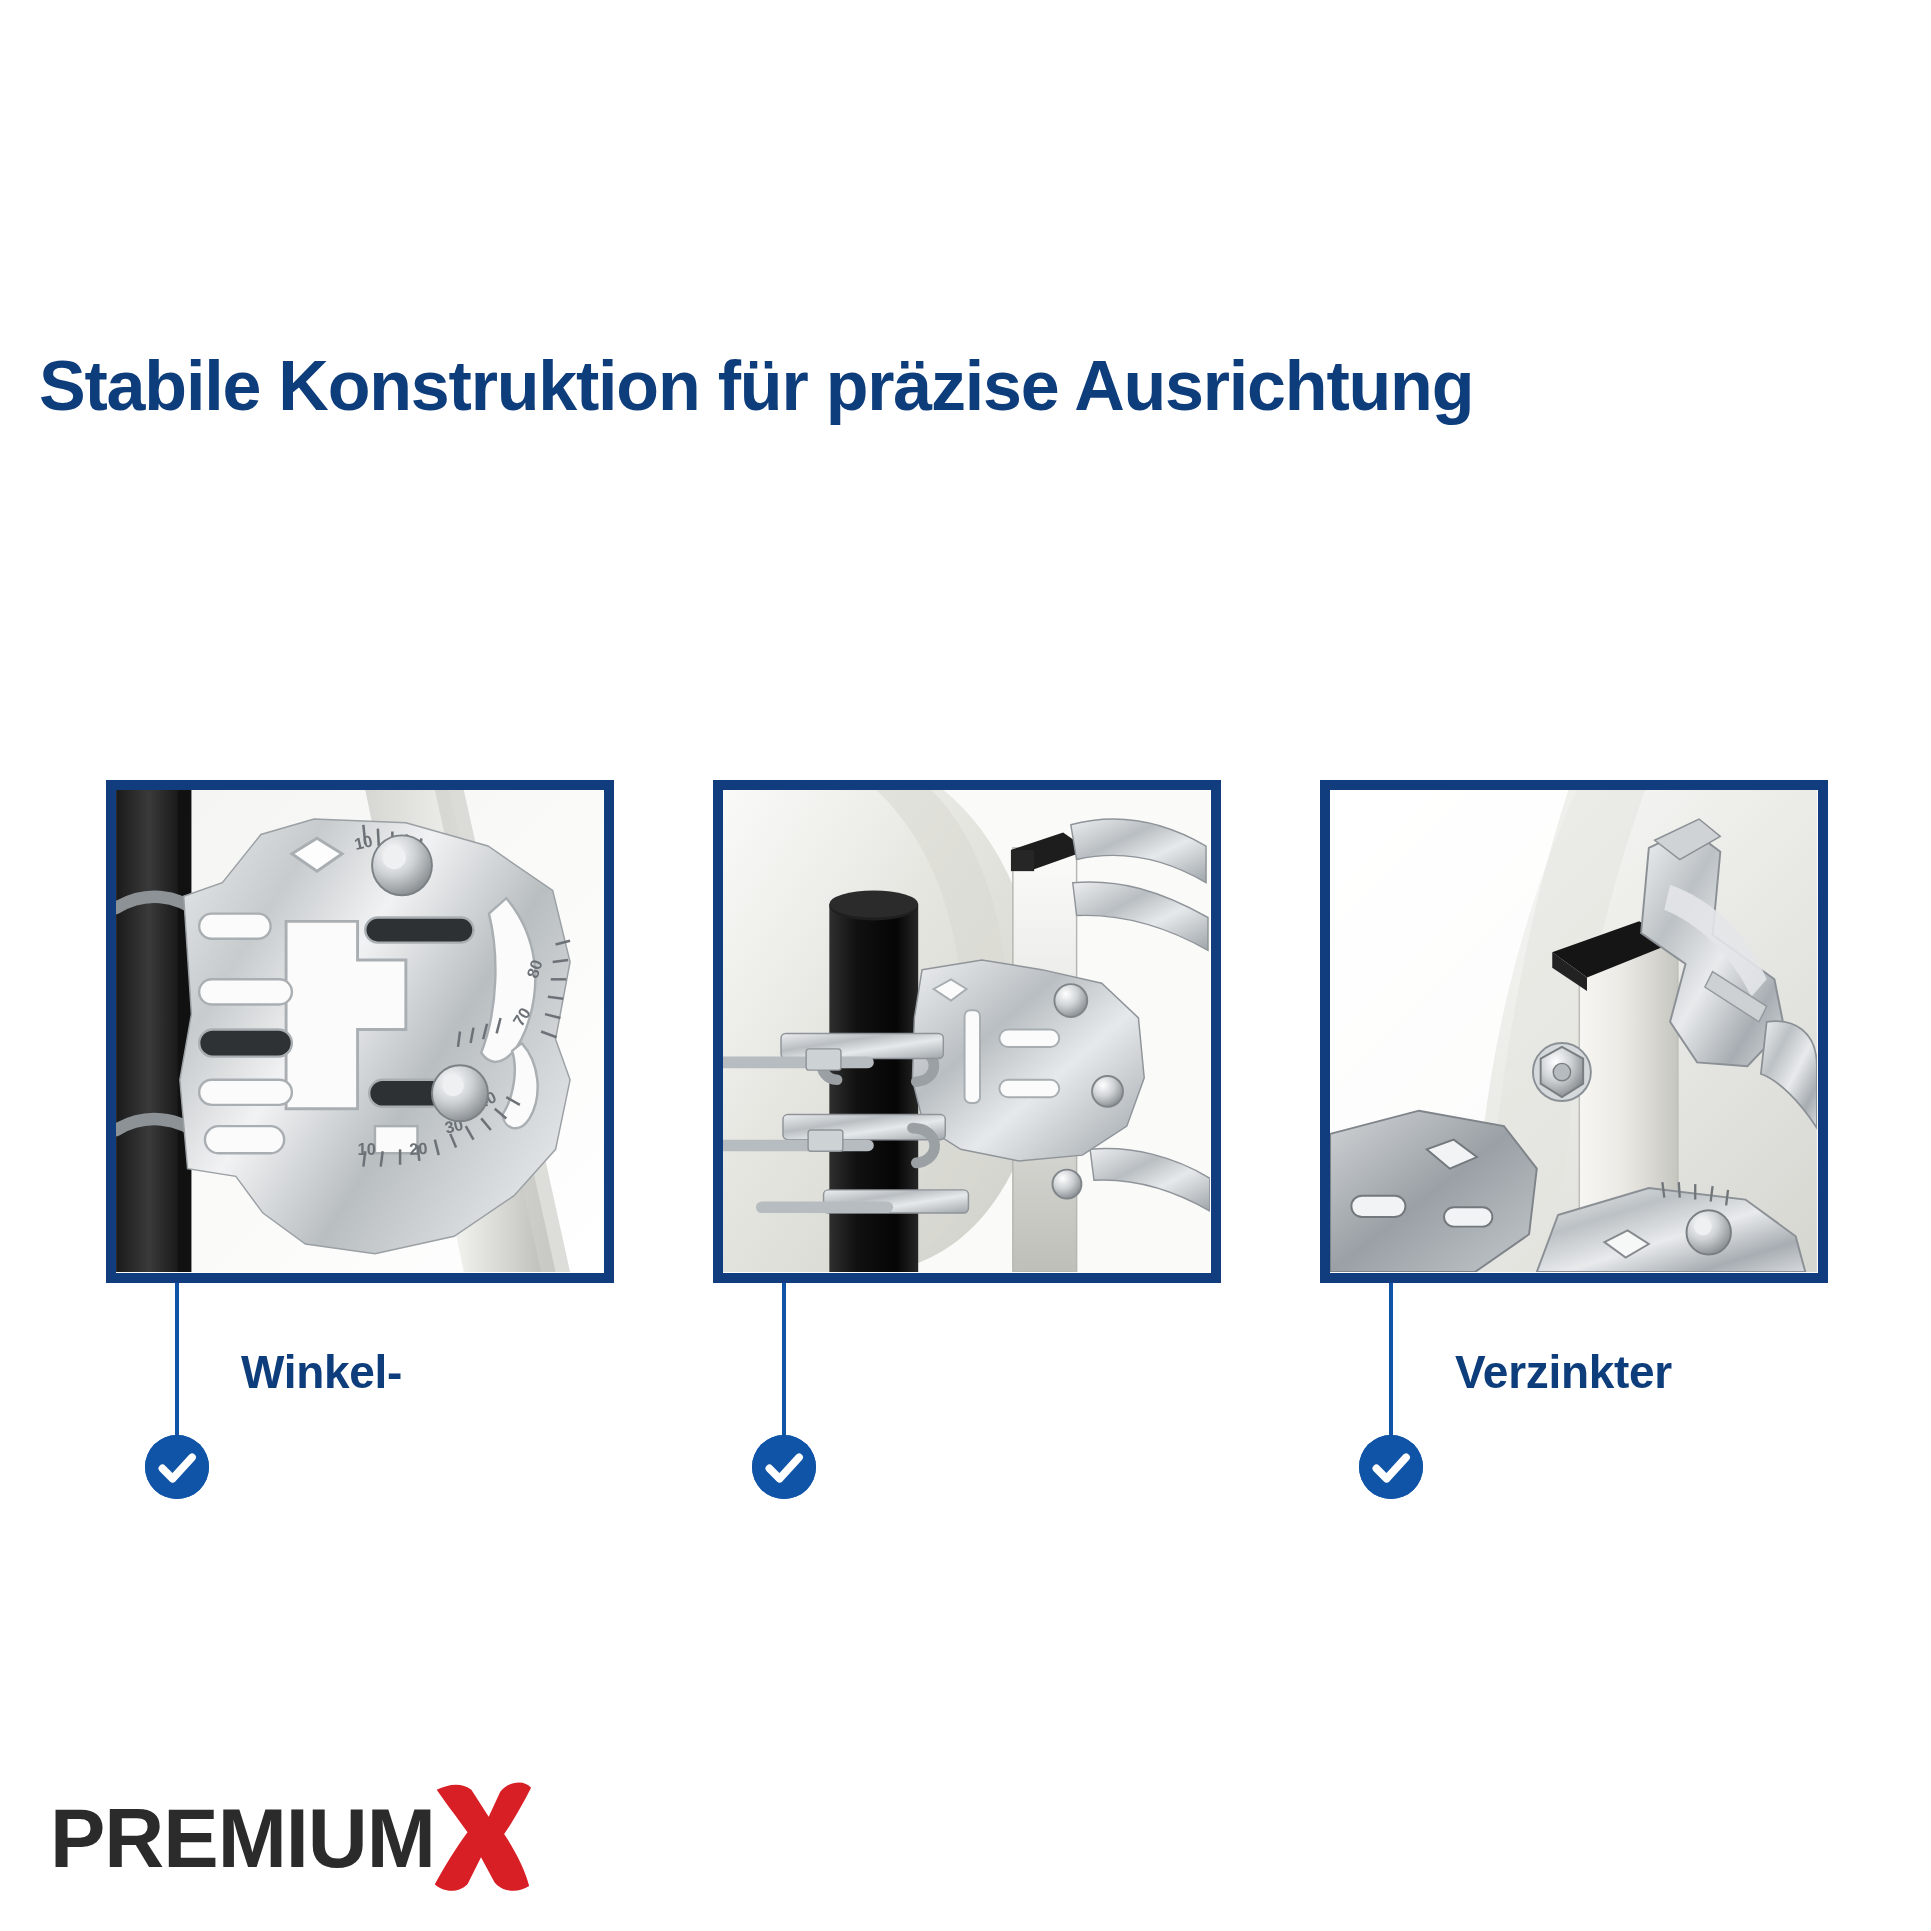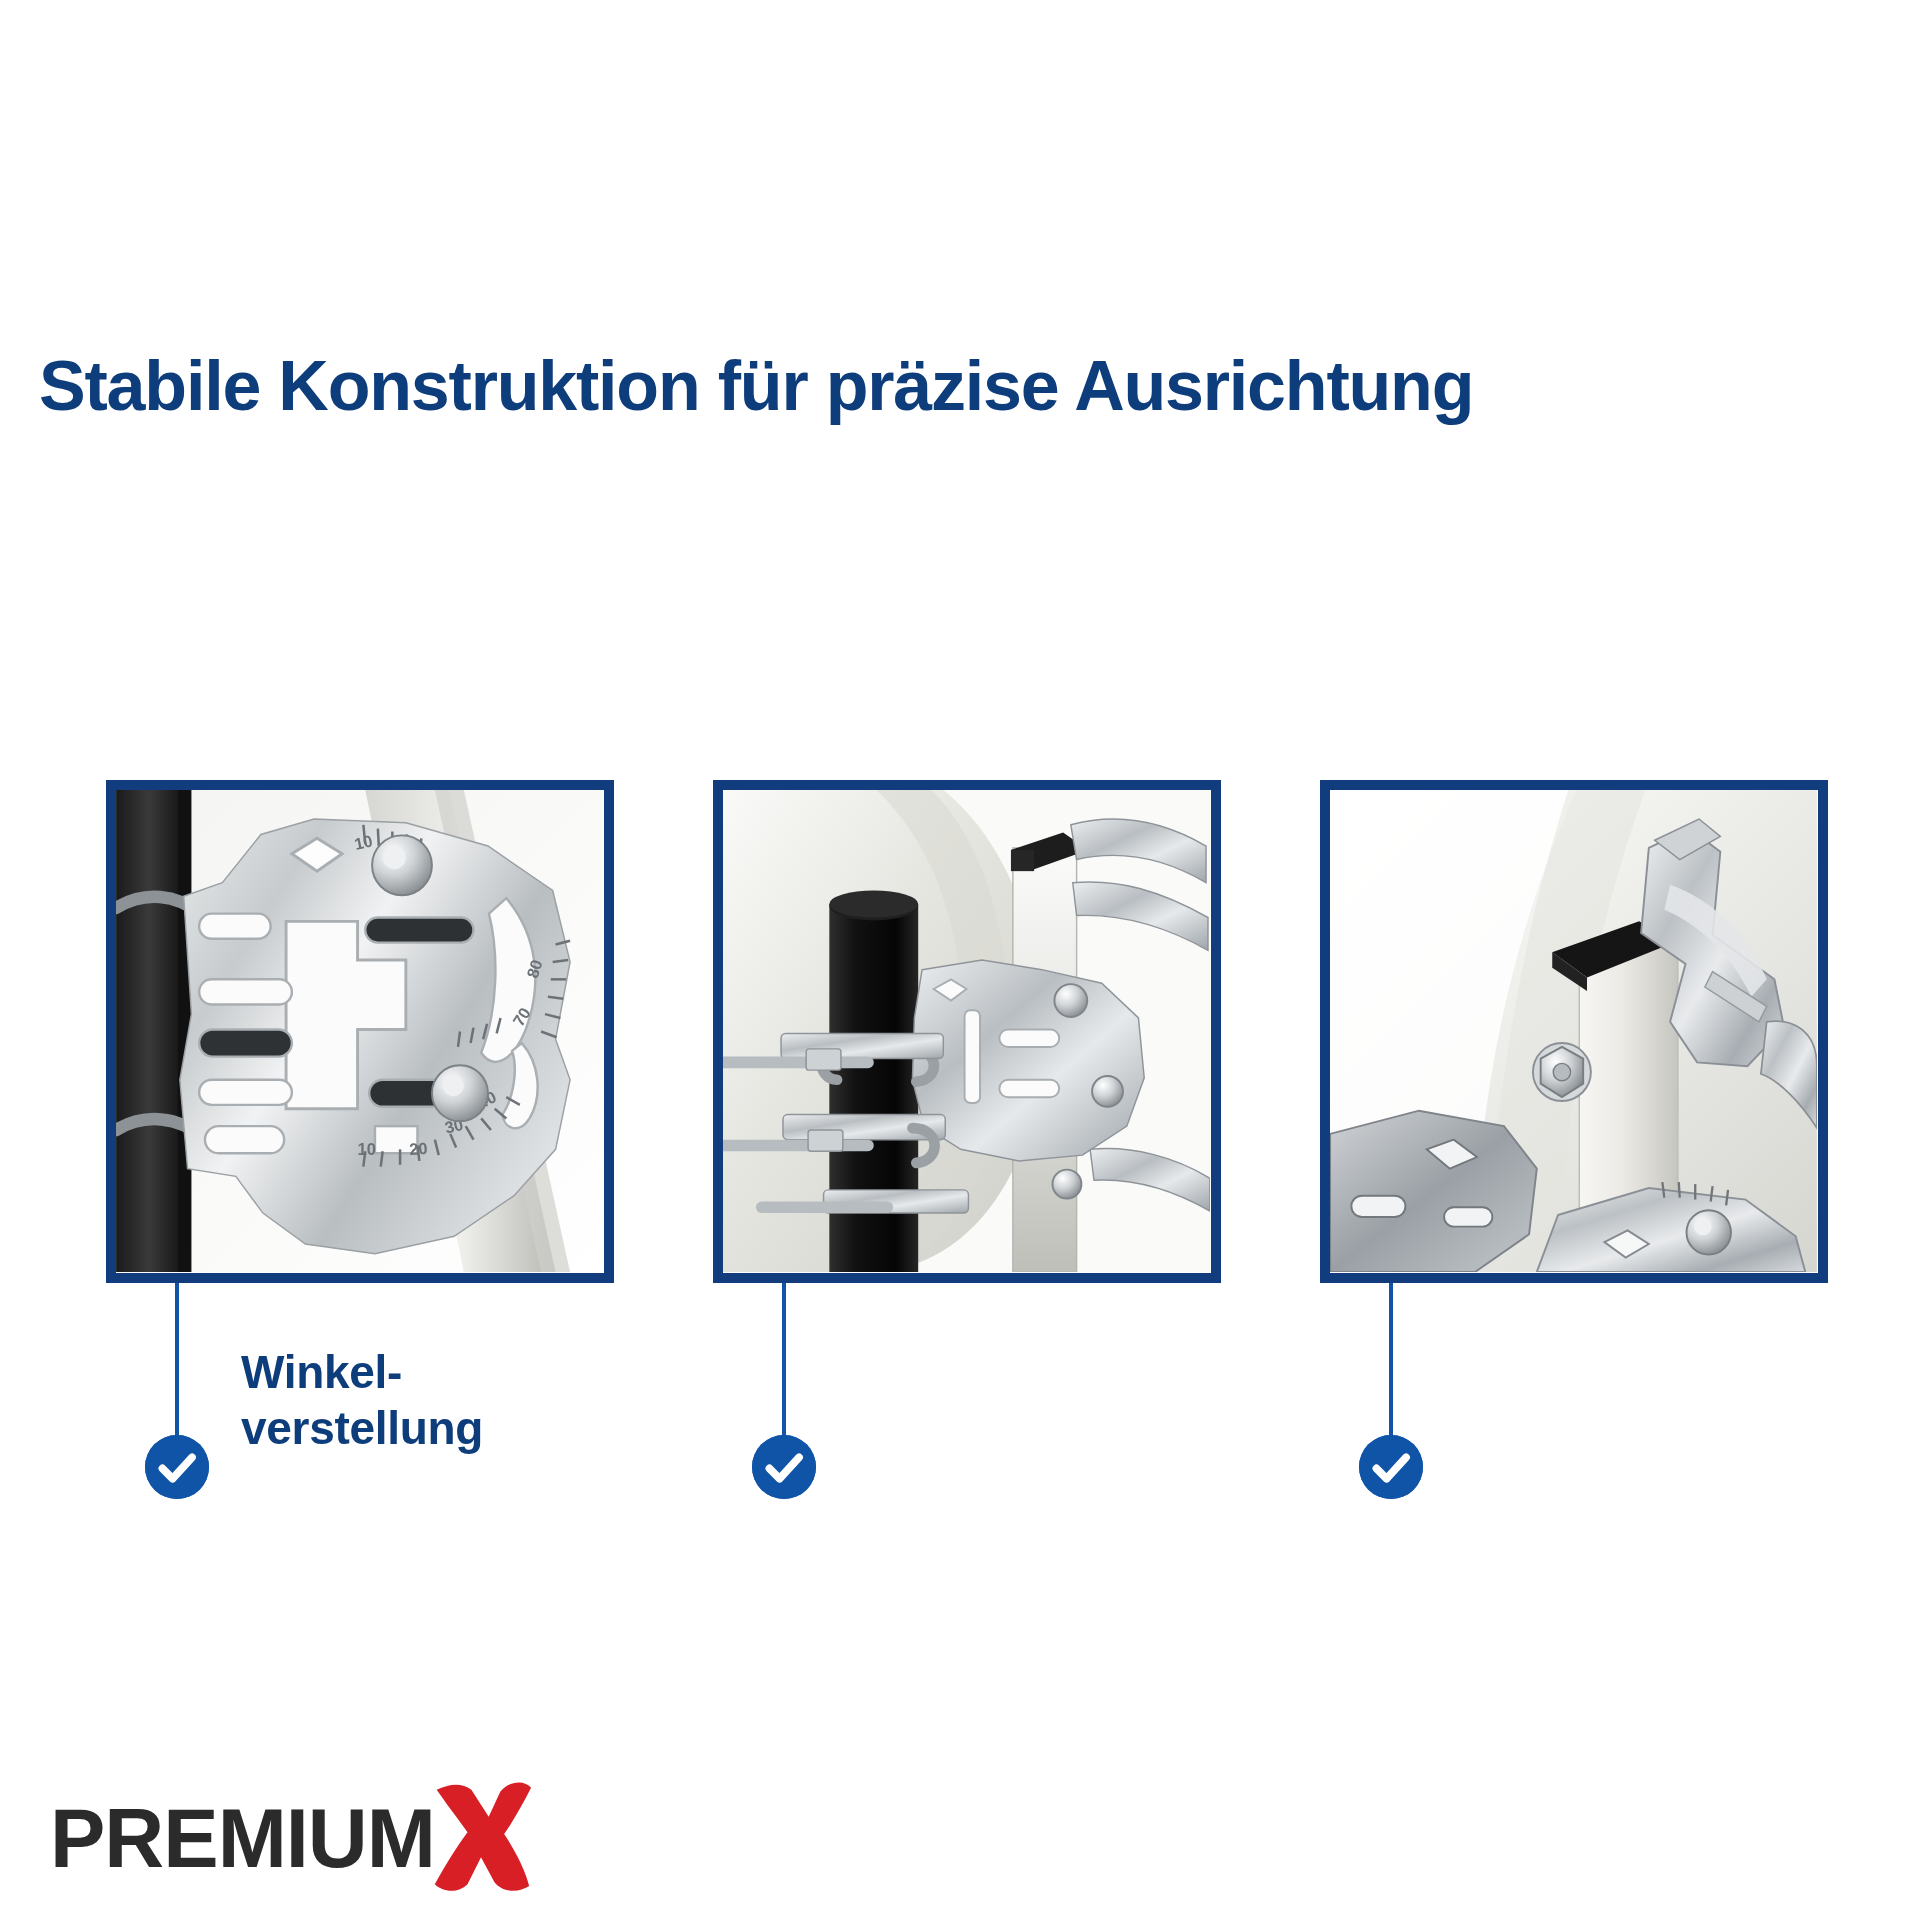--- a/index.html
+++ b/index.html
@@ -246,21 +246,20 @@
 
     <div class="check-badge">
       <svg width="64" height="64" viewBox="0 0 66 66" xmlns="http://www.w3.org/2000/svg">
         <circle cx="33" cy="33" r="33" fill="#1054A8"></circle>
         <path d="M18 34.5 L28.5 45 L48.5 23" stroke="#ffffff" stroke-width="8" fill="none" stroke-linecap="round" stroke-linejoin="round"></path>
       </svg>
     </div>
 
     <div class="caption">
       <span class="line">Winkel-</span>
-      <span class="line">verstellung</span>
     </div>
   </div>
 
   <div class="feature-col">
 
     <div class="photo-frame">
       <div class="photo-inner">
         <svg width="487" height="482" viewBox="0 0 504 499" xmlns="http://www.w3.org/2000/svg">
           <defs>
             <linearGradient id="g2dish" x1="0" y1="0" x2="1" y2="1">
@@ -421,20 +420,21 @@
     <div class="connector"></div>
 
     <div class="check-badge">
       <svg width="64" height="64" viewBox="0 0 66 66" xmlns="http://www.w3.org/2000/svg">
         <circle cx="33" cy="33" r="33" fill="#1054A8"></circle>
         <path d="M18 34.5 L28.5 45 L48.5 23" stroke="#ffffff" stroke-width="8" fill="none" stroke-linecap="round" stroke-linejoin="round"></path>
       </svg>
     </div>
 
     <div class="caption">
+      <span class="line">Verzinkter</span>
     </div>
   </div>
 
 </div>
 
 <div class="logo">
   <span class="logo-word">PREMIUM</span>
   <span class="logo-x">
     <svg width="104" height="116" viewBox="0 0 108 120" xmlns="http://www.w3.org/2000/svg">
       <path d="M8 12 C20 6 34 4 44 12 L62 40 L74 14 C84 2 100 2 106 10

